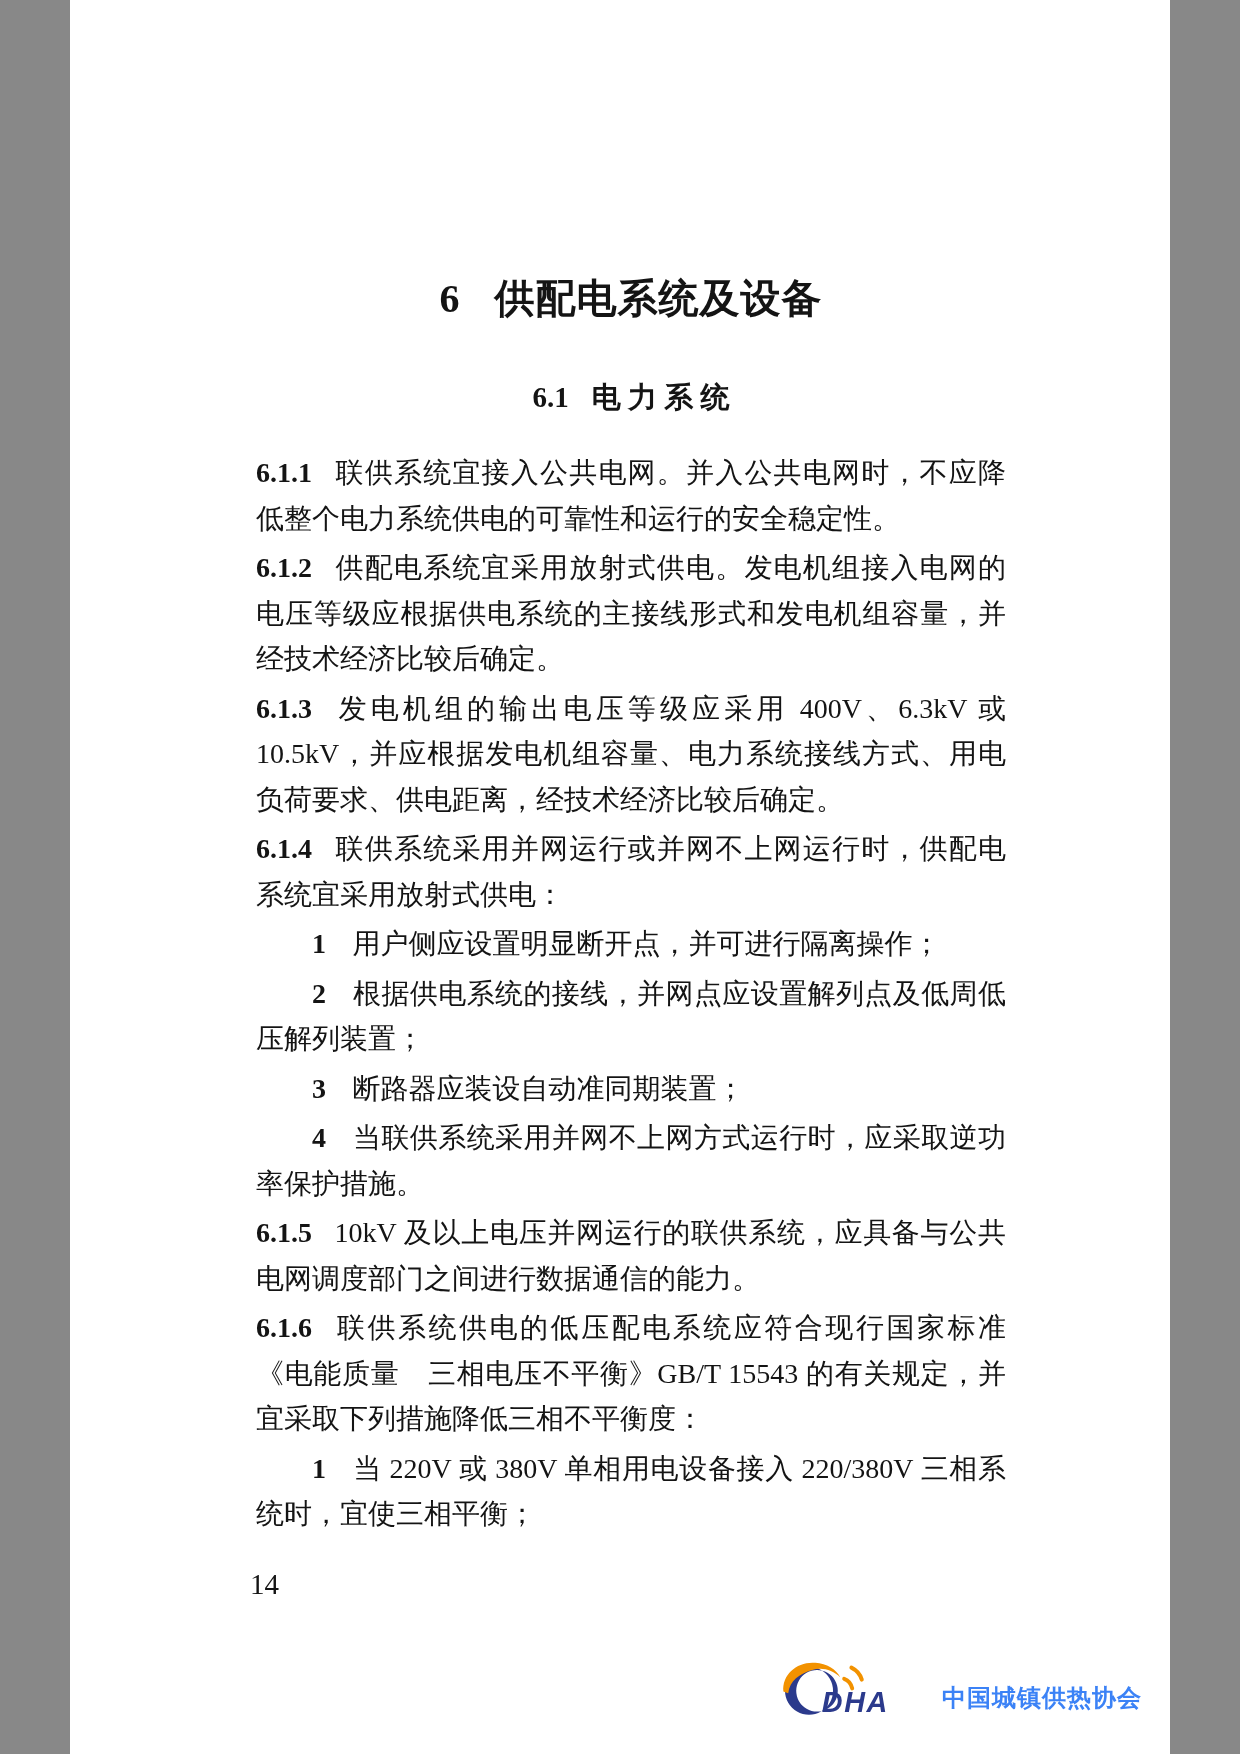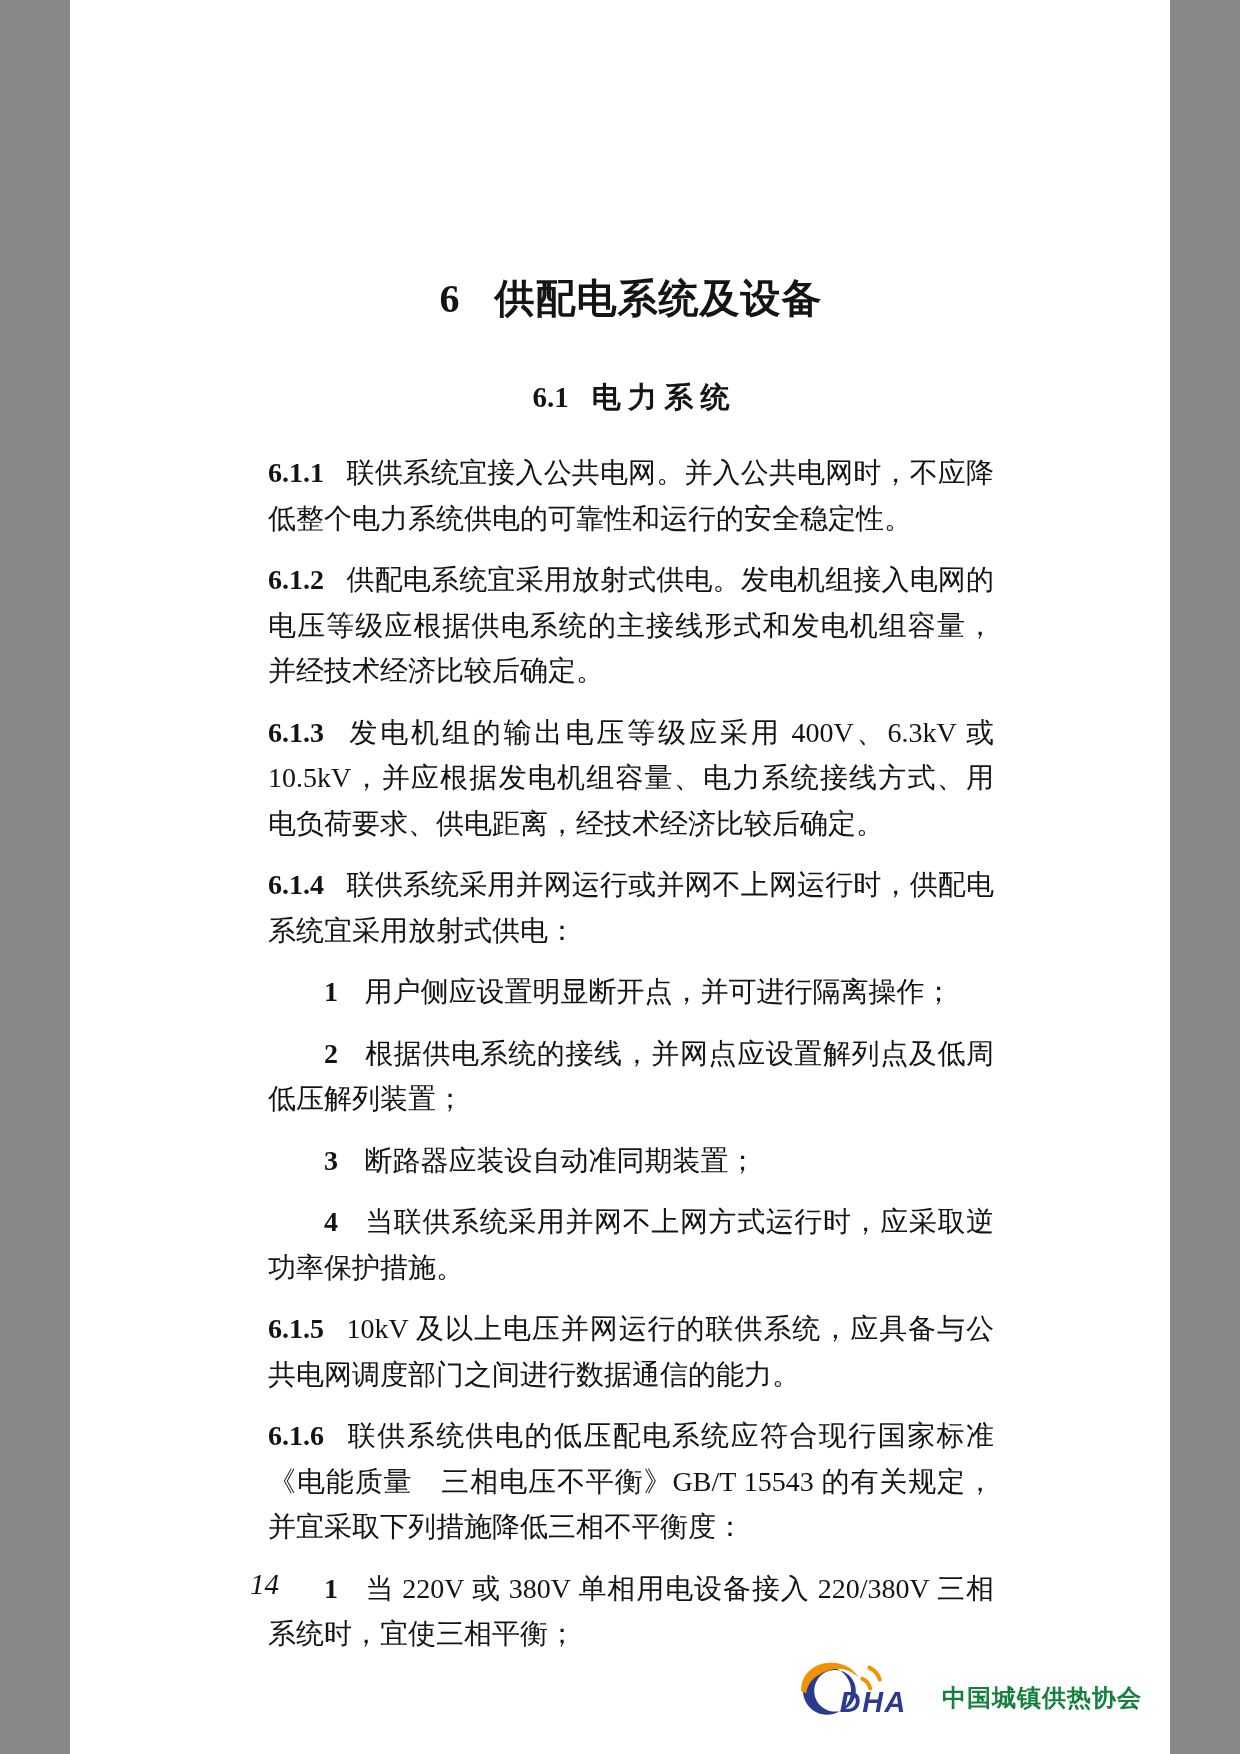--- a/index.html
+++ b/index.html
@@ -34,50 +34,49 @@
     font-size: 29px;
     font-weight: bold;
     line-height: 34px;
     text-align: center;
     margin: 0 0 36px 0;
   }
   .section-title .section-no { margin-right: 0.8em; }
   p.clause, p.sub {
     font-size: 28px;
     line-height: 45.5px;
-    margin: 16px;
+    margin: 4px;
     text-align: justify;
     text-align-last: left;
   }
   p.sub { text-indent: 2em; }
   .cnum { font-weight: bold; margin-right: 0.8em; }
   .snum { font-weight: bold; margin-right: 0.95em; }
   .page-number {
     position: absolute;
     left: 180px;
     top: 1568px;
     font-size: 29px;
-    font-style: italic;
     font-family: "Liberation Serif", "DejaVu Serif", serif;
   }
   .brand {
     position: absolute;
     top: 1658px;
     right: 28px;
     display: flex;
     align-items: flex-end;
   }
   .brand-icon { display: block; height: 64px; width: auto; }
   .brand-name {
     font-family: Liberation Mono, monospace;
     font-weight: bold;
     font-size: 24px;
     letter-spacing: 1px;
-    color: #15803d;
-    margin-left: 14px;
+    color: #3b82f6;
+    margin-left: 32px;
     padding-bottom: 8px;
     white-space: nowrap;
   }
 </style>
 </head>
 <body>
 
 <div class="page">
 
   <div class="content">

